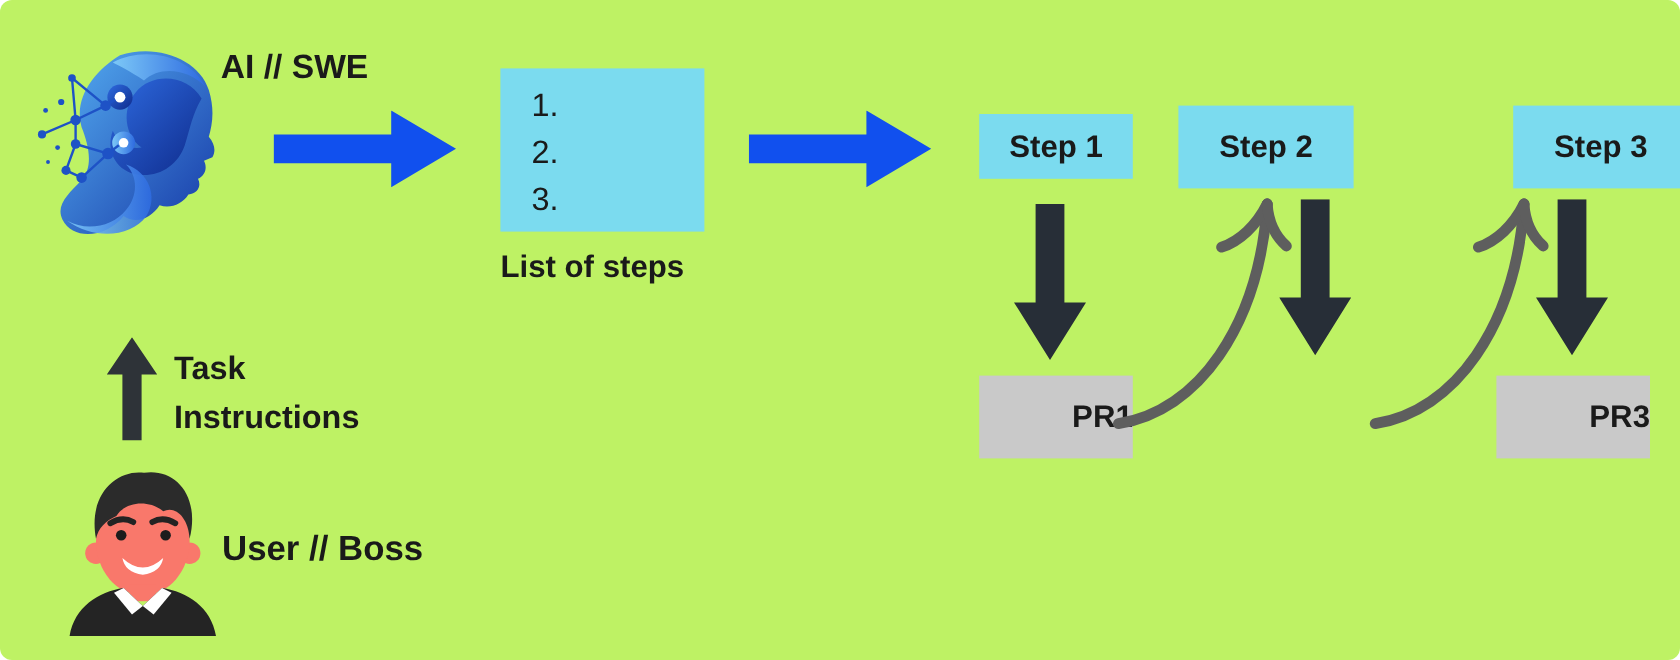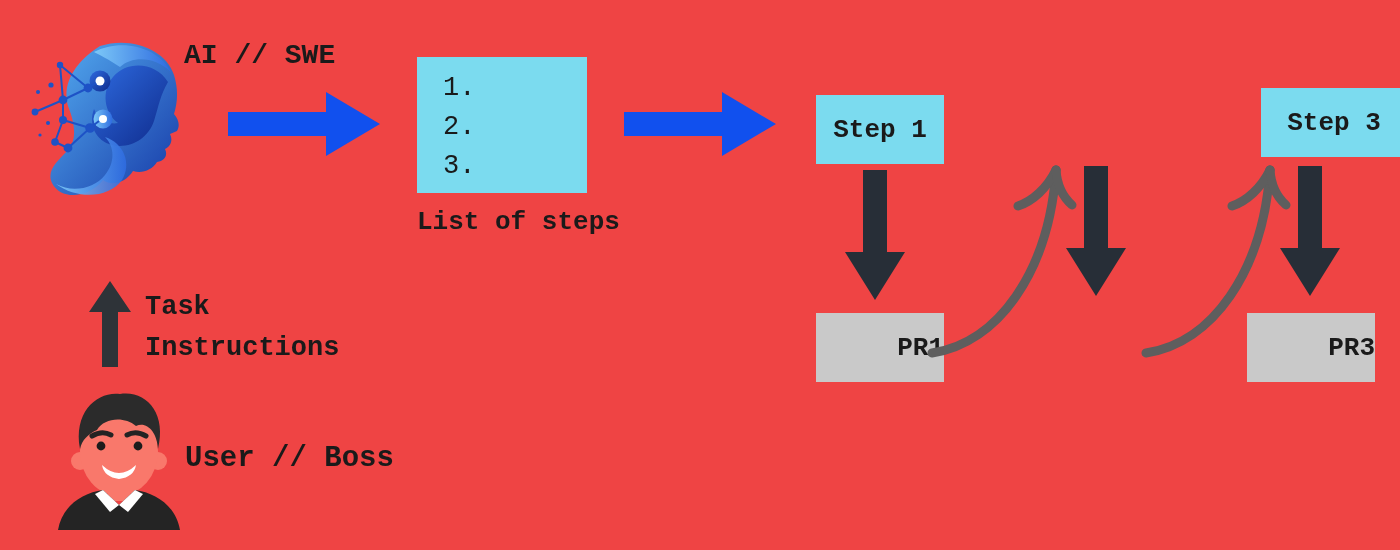--- a/index.html
+++ b/index.html
@@ -1,18 +1,18 @@
 <!DOCTYPE html>
 <html><head>
 <meta charset="utf-8">
 <style>
   html,body{margin:0;padding:0;background:#fff;}
   .canvas{
-    position:relative;width:1400px;height:550px;background:#ef4444;
-    font-family:Liberation Mono, monospace;overflow:hidden;color:#1a1a1a;
+    position:relative;width:1400px;height:550px;background:#bef264;
+    font-family:Liberation Sans, sans-serif;overflow:hidden;color:#1a1a1a;border-radius:10px;
   }
   .abs{position:absolute;}
   .box{
     position:absolute;display:flex;align-items:center;justify-content:center;
     font-weight:700;font-size:26px;color:#1a1a1a;
   }
   .cyan{background:#7BDBEF;}
   .gray{background:#C9C9C9;justify-content:flex-end;}
   .lbl{position:absolute;font-weight:700;color:#1a1a1a;white-space:nowrap;}
   .list-box{
@@ -79,22 +79,25 @@
     <div>1.</div>
     <div>2.</div>
     <div>3.</div>
   </div>
   <div class="lbl caption">List of steps</div>
 
   <svg class="abs" style="left:624px;top:92px" width="152" height="64" viewBox="0 0 152 64">
     <polygon points="0,20 98,20 98,0 152,32 98,64 98,44 0,44" fill="#1150EE"></polygon>
   </svg>
 
-  <div class="box cyan" style="left:816px;top:95px;width:128px;height:69px">
+  <div class="box cyan" style="left:816px;top:95px;width:128px;height:54px">
     <span>Step 1</span>
+  </div>
+  <div class="box cyan" style="left:982px;top:88px;width:146px;height:69px">
+    <span>Step 2</span>
   </div>
   <div class="box cyan" style="left:1261px;top:88px;width:146px;height:69px">
     <span>Step 3</span>
   </div>
 
   <svg class="abs" style="left:845px;top:170px" width="60" height="130" viewBox="0 0 60 130">
     <polygon points="18,0 42,0 42,82 60,82 30,130 0,82 18,82" fill="#272E37"></polygon>
   </svg>
   <svg class="abs" style="left:1066px;top:166px" width="60" height="130" viewBox="0 0 60 130">
     <polygon points="18,0 42,0 42,82 60,82 30,130 0,82 18,82" fill="#272E37"></polygon>

